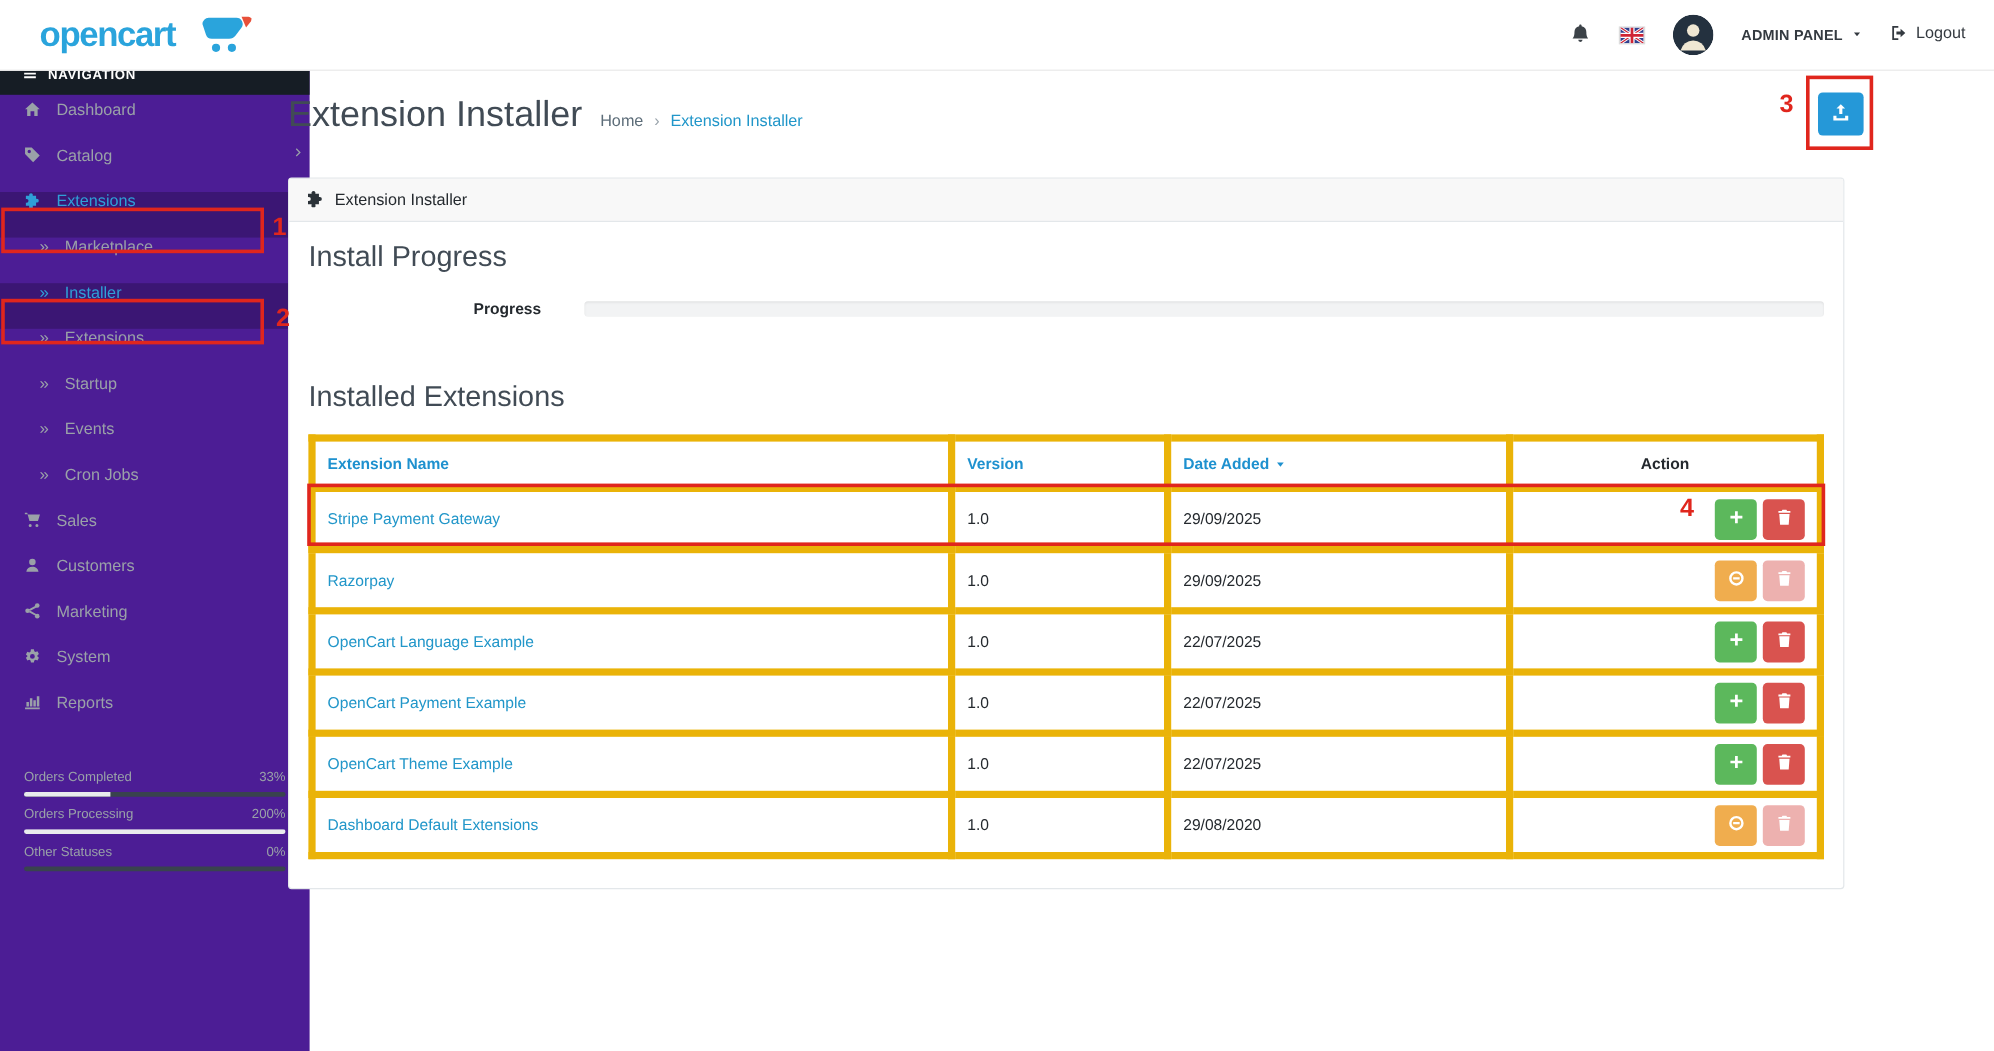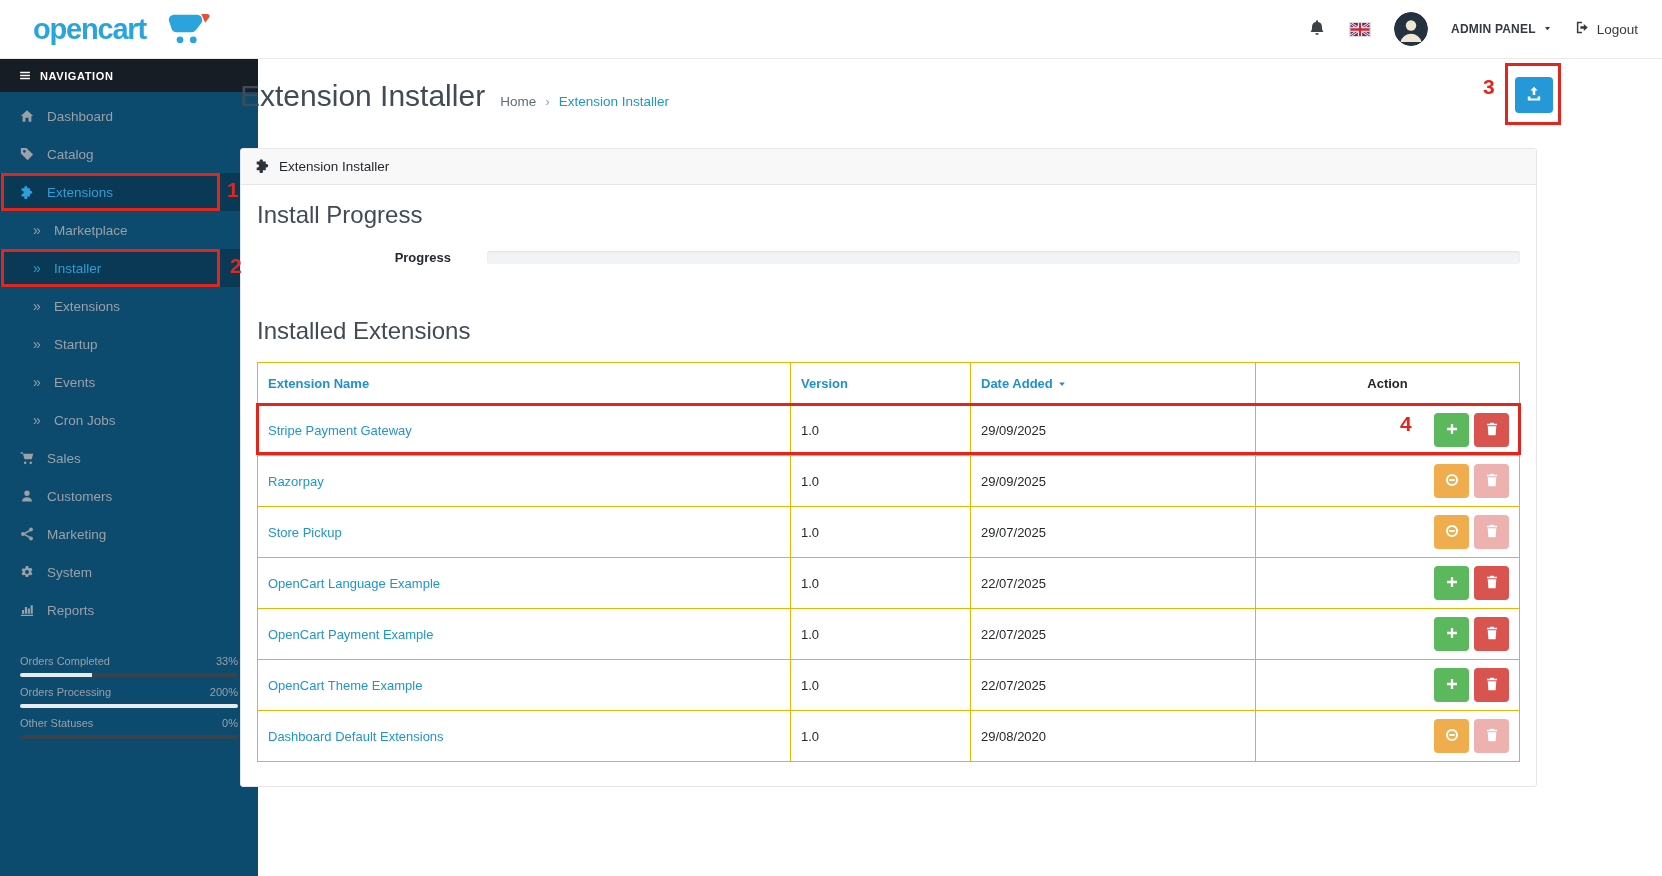--- a/index.html
+++ b/index.html
@@ -8,36 +8,36 @@
   body{font-family:"Liberation Sans",sans-serif;background:#fff;position:relative;overflow:hidden;color:#24292e}
   a{text-decoration:none}
   button{font-family:inherit}
 
   
   .top-header{height:59px;display:flex;align-items:center;padding:0 24px 0 33px;background:#fff;border-bottom:1px solid #e9e9e9;position:relative;z-index:5}
   .logo{display:flex;align-items:center;gap:21px;cursor:pointer;background:none;border:none}
   .logo-text{font-size:29px;font-weight:bold;color:#2aa4dc;letter-spacing:-1.2px}
   .logo-mark svg{width:44px;height:34px;display:block}
   .header-right{margin-left:auto;display:flex;align-items:center;gap:23px}
-  .hbtn{background:none;border:none;cursor:pointer;display:flex;align-items:center;gap:7px}
+  .hbtn{background:none;border:none;cursor:pointer;display:flex;align-items:flex-start;gap:7px}
   .bell-btn svg{width:18px;height:18px;fill:#3c4248}
   .flag-btn svg{width:22px;height:15px;display:block;border:1px solid #ddd}
   .avatar{width:34px;height:34px;border-radius:50%;overflow:hidden}
   .avatar svg{width:34px;height:34px;display:block}
   .admin-btn{font-size:12px;font-weight:bold;color:#343a40;letter-spacing:.2px}
   .admin-btn .icon svg{width:9px;height:9px;fill:#343a40}
   .logout-btn{font-size:13.5px;color:#343a40}
   .logout-btn .icon svg{width:15px;height:15px;fill:#343a40}
 
   
-  .sidebar{position:absolute;left:0;top:59px;bottom:0;width:258px;background:#0c4a6e}
+  .sidebar{position:absolute;left:0;top:46px;bottom:0;width:258px;background:#4c1d95}
   .nav-title{height:33px;background:#161d25;color:#fff;display:flex;align-items:center;gap:9px;padding:0 19px;font-size:11px;font-weight:bold;letter-spacing:.6px}
   .nav-title .icon svg{width:12px;height:12px;fill:#fff}
   .menu{list-style:none;padding-top:5px}
-  .menu-item{height:38px;display:flex;align-items:center;padding:0 4px 0 20px;color:#9aa1a8;font-size:13.5px;cursor:pointer}
+  .menu-item{height:38px;display:flex;align-items:flex-start;padding:0 4px 0 20px;color:#9aa1a8;font-size:13.5px;cursor:pointer}
   .menu-item .icon{width:22px;display:inline-flex;align-items:center}
   .menu-item .icon svg{width:14px;height:14px;fill:currentColor}
   .menu-item .mi-label{flex:1;margin-left:5px}
   .menu-item .chev{width:auto}
   .menu-item .chev svg{width:10px;height:10px}
   .menu-item.active{color:#2f9fd7;background:rgba(0,0,0,.22)}
   .menu-item.sub{padding-left:33px}
   .menu-item.sub .angles{font-size:14px;line-height:1;width:16px;display:inline-block}
   .stats{margin-top:26px;padding:0 20px}
   .stat{margin-bottom:9px}
@@ -60,21 +60,21 @@
   .panel-body{padding:16px 16px 24px}
   .section-title{font-size:24px;font-weight:400;color:#414b55;line-height:28px}
   .section-title.installed{margin-top:50px}
 
   .progress-row{display:flex;align-items:center;margin-top:18px;height:20px}
   .progress-row .p-label{width:194px;text-align:right;font-weight:bold;font-size:13px;color:#24292e;margin-right:36px}
   .progress{flex:1;height:13px;background:#f2f3f4;border-radius:3px;box-shadow:inset 0 1px 2px rgba(0,0,0,.08);overflow:hidden}
   .progress-fill{height:100%;width:0;background:#2598d8}
 
   table{width:100%;border-collapse:collapse;margin-top:17px;font-size:13px}
-  th,td{border:1px solid #eab308;padding:0 10px;vertical-align:middle}
+  th,td{border:6px solid #eab308;padding:0 10px;vertical-align:middle}
   thead tr{height:42px}
   th{text-align:left;font-weight:bold}
   th a{color:#1e91cf}
   th .sort-caret svg{width:10px;height:10px;fill:#1e91cf;margin-left:4px;vertical-align:-1px}
   th.h-action{text-align:center;color:#24292e}
   tbody tr{height:51px}
   td a{color:#2196c9}
   td.c-action{text-align:right;white-space:nowrap}
   .btn{width:35px;height:34px;border:none;border-radius:4px;display:inline-flex;align-items:center;justify-content:center;cursor:pointer;vertical-align:middle}
   .btn svg{width:14px;height:14px;fill:#fff}
@@ -386,34 +386,20 @@
                   <span class="icon"><svg viewBox="0 0 16 16">
                       <path fill-rule="evenodd" d="M8 1.1a6.9 6.9 0 110 13.8A6.9 6.9 0 018 1.1zm0 2.3a4.6 4.6 0 100 9.2 4.6 4.6 0 000-9.2zM4.9 6.9h6.2v2.2H4.9z"></path>
                     </svg></span>
                 </button><button class="btn btn-danger disabled">
                   <span class="icon"><svg viewBox="0 0 16 16">
                       <path d="M6.1.9h3.8l.6 1.2h3.2v1.7H2.3V2.1h3.2zM3.1 4.9h9.8l-.8 10.2H3.9z"></path>
                     </svg></span>
                 </button></td>
             </tr>
             <tr>
-              <td class="c-name"><a href="#">Store Pickup</a></td>
-              <td class="c-ver">1.0</td>
-              <td class="c-date">29/07/2025</td>
-              <td class="c-action"><button class="btn btn-warning">
-                  <span class="icon"><svg viewBox="0 0 16 16">
-                      <path fill-rule="evenodd" d="M8 1.1a6.9 6.9 0 110 13.8A6.9 6.9 0 018 1.1zm0 2.3a4.6 4.6 0 100 9.2 4.6 4.6 0 000-9.2zM4.9 6.9h6.2v2.2H4.9z"></path>
-                    </svg></span>
-                </button><button class="btn btn-danger disabled">
-                  <span class="icon"><svg viewBox="0 0 16 16">
-                      <path d="M6.1.9h3.8l.6 1.2h3.2v1.7H2.3V2.1h3.2zM3.1 4.9h9.8l-.8 10.2H3.9z"></path>
-                    </svg></span>
-                </button></td>
-            </tr>
-            <tr>
               <td class="c-name"><a href="#">OpenCart Language Example</a></td>
               <td class="c-ver">1.0</td>
               <td class="c-date">22/07/2025</td>
               <td class="c-action"><button class="btn btn-success">
                   <span class="icon"><svg viewBox="0 0 16 16">
                       <path d="M6.7 2.3h2.6v4.4h4.4v2.6H9.3v4.4H6.7V9.3H2.3V6.7h4.4z"></path>
                     </svg></span>
                 </button><button class="btn btn-danger">
                   <span class="icon"><svg viewBox="0 0 16 16">
                       <path d="M6.1.9h3.8l.6 1.2h3.2v1.7H2.3V2.1h3.2zM3.1 4.9h9.8l-.8 10.2H3.9z"></path>

